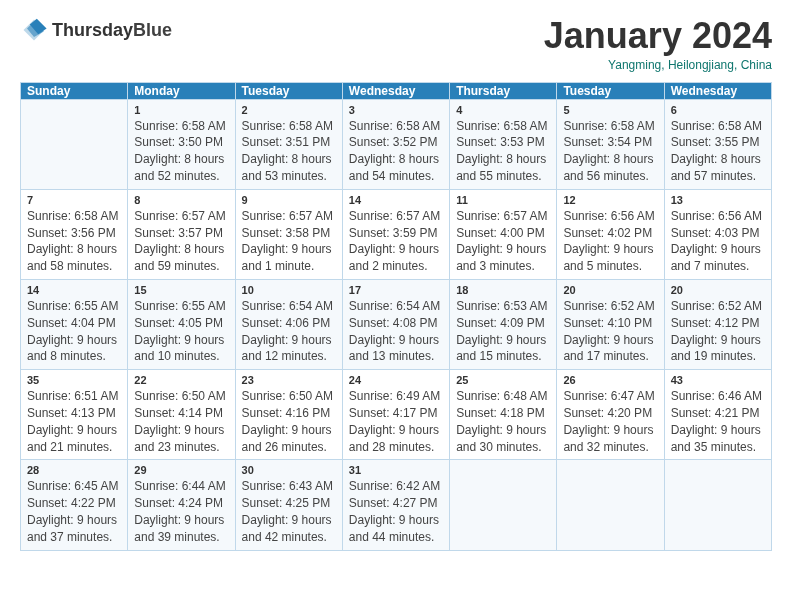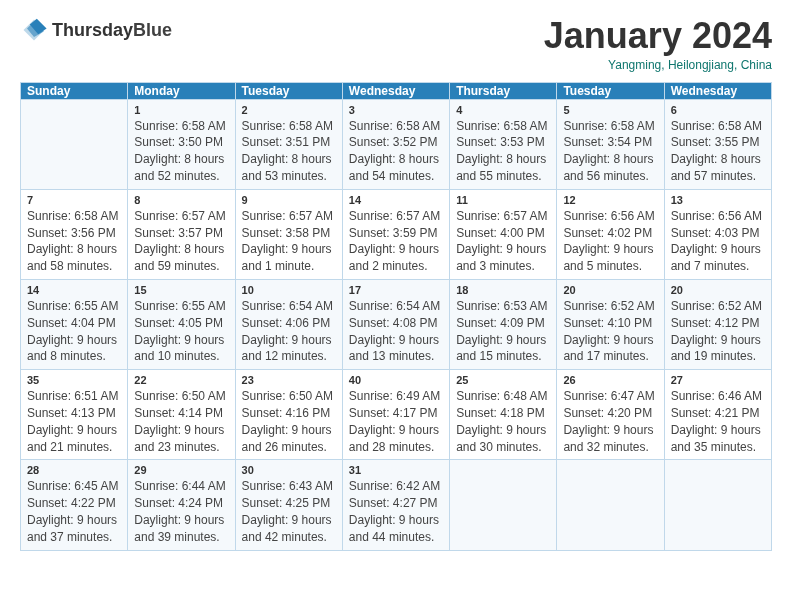--- a/index.html
+++ b/index.html
@@ -222,33 +222,33 @@
           </td>
           <td>
             <span class="day-num">22</span>
             <div class="day-info">Sunrise: 6:50 AM<br>Sunset: 4:14 PM<br>Daylight: 9 hours and 23 minutes.</div>
           </td>
           <td>
             <span class="day-num">23</span>
             <div class="day-info">Sunrise: 6:50 AM<br>Sunset: 4:16 PM<br>Daylight: 9 hours and 26 minutes.</div>
           </td>
           <td>
-            <span class="day-num">40</span>
+            <span class="day-num">24</span>
             <div class="day-info">Sunrise: 6:49 AM<br>Sunset: 4:17 PM<br>Daylight: 9 hours and 28 minutes.</div>
           </td>
           <td>
             <span class="day-num">25</span>
             <div class="day-info">Sunrise: 6:48 AM<br>Sunset: 4:18 PM<br>Daylight: 9 hours and 30 minutes.</div>
           </td>
           <td>
             <span class="day-num">26</span>
             <div class="day-info">Sunrise: 6:47 AM<br>Sunset: 4:20 PM<br>Daylight: 9 hours and 32 minutes.</div>
           </td>
           <td>
-            <span class="day-num">27</span>
+            <span class="day-num">43</span>
             <div class="day-info">Sunrise: 6:46 AM<br>Sunset: 4:21 PM<br>Daylight: 9 hours and 35 minutes.</div>
           </td>
         </tr>
         <tr>
           <td>
             <span class="day-num">28</span>
             <div class="day-info">Sunrise: 6:45 AM<br>Sunset: 4:22 PM<br>Daylight: 9 hours and 37 minutes.</div>
           </td>
           <td>
             <span class="day-num">29</span>

